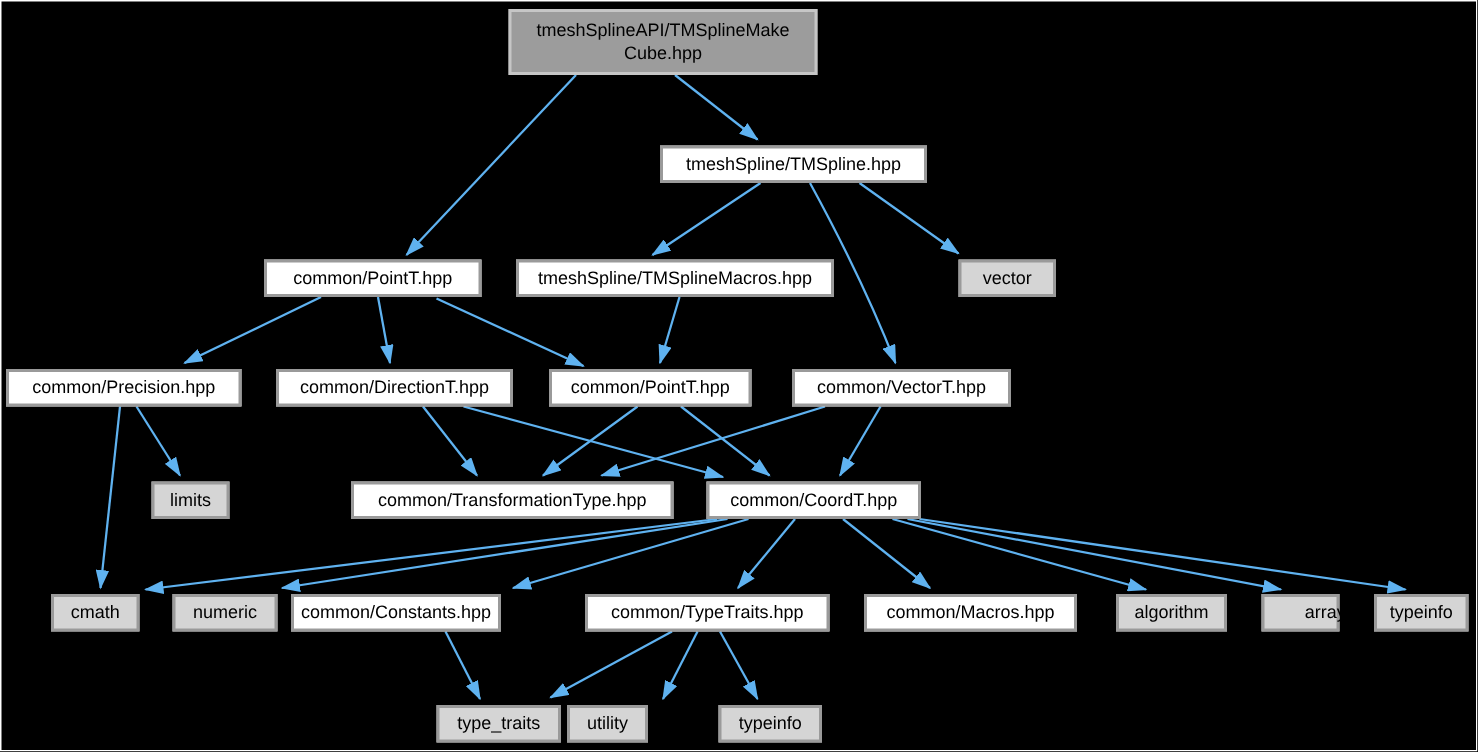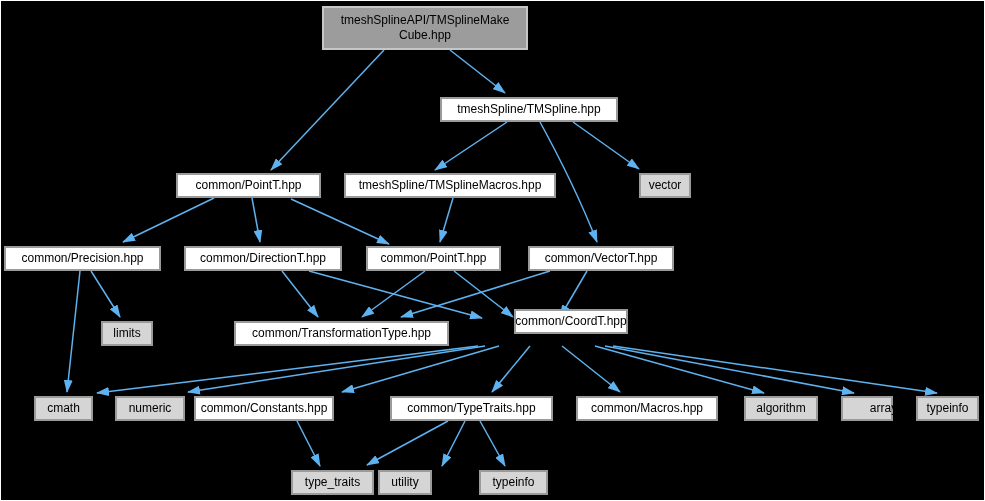--- a/index.html
+++ b/index.html
@@ -79,33 +79,33 @@
       <path d="M561,345 L619,391" class="edge" marker-end="url(#arrowhead)"></path>
       <path d="M594,345 L763,392" class="edge" marker-end="url(#arrowhead)"></path>
       <path d="M604,345 L853,392" class="edge" marker-end="url(#arrowhead)"></path>
       <path d="M612,345 L936,392" class="edge" marker-end="url(#arrowhead)"></path>
       <path d="M296,420 L319,465" class="edge" marker-end="url(#arrowhead)"></path>
       <path d="M447,420 L366,464" class="edge" marker-end="url(#arrowhead)"></path>
       <path d="M464,420 L441,465" class="edge" marker-end="url(#arrowhead)"></path>
       <path d="M479,420 L504,465" class="edge" marker-end="url(#arrowhead)"></path>
     </svg>
   <div id="nodes">
-      <div class="node main" style="left: 321px; top: 5px; width: 206px; height: 44px;">tmeshSplineAPI/TMSplineMake
+      <div class="node main" style="left: 338px; top: 5px; width: 206px; height: 44px;">tmeshSplineAPI/TMSplineMake
 Cube.hpp</div>
       <div class="node header" style="left: 439px; top: 96px; width: 178px; height: 25px;">tmeshSpline/TMSpline.hpp</div>
       <div class="node header" style="left: 175px; top: 172px; width: 145px; height: 25px;">common/PointT.hpp</div>
       <div class="node header" style="left: 343px; top: 172px; width: 212px; height: 25px;">tmeshSpline/TMSplineMacros.hpp</div>
-      <div class="node system" style="left: 638px; top: 172px; width: 52px; height: 25px;">vector</div>
+      <div class="node system" style="left: 638px; top: 172px; width: 65px; height: 25px;">vector</div>
       <div class="node header" style="left: 3px; top: 245px; width: 157px; height: 25px;">common/Precision.hpp</div>
       <div class="node header" style="left: 183px; top: 245px; width: 158px; height: 25px;">common/DirectionT.hpp</div>
       <div class="node header" style="left: 365px; top: 245px; width: 135px; height: 25px;">common/PointT.hpp</div>
       <div class="node header" style="left: 527px; top: 245px; width: 146px; height: 25px;">common/VectorT.hpp</div>
       <div class="node system" style="left: 100px; top: 320px; width: 52px; height: 25px;">limits</div>
       <div class="node header" style="left: 233px; top: 320px; width: 215px; height: 25px;">common/TransformationType.hpp</div>
-      <div class="node header" style="left: 470px; top: 308px; width: 114px; height: 25px; margin-left: 43px;">common/CoordT.hpp</div>
+      <div class="node header" style="left: 470px; top: 320px; width: 143px; height: 25px;">common/CoordT.hpp</div>
       <div class="node system" style="left: 33px; top: 395px; width: 59px; height: 25px;">cmath</div>
       <div class="node system" style="left: 114px; top: 395px; width: 70px; height: 25px;">numeric</div>
       <div class="node header" style="left: 193px; top: 395px; width: 140px; height: 25px;">common/Constants.hpp</div>
       <div class="node header" style="left: 389px; top: 395px; width: 163px; height: 25px;">common/TypeTraits.hpp</div>
       <div class="node header" style="left: 575px; top: 395px; width: 142px; height: 25px;">common/Macros.hpp</div>
       <div class="node system" style="left: 743px; top: 395px; width: 74px; height: 25px;">algorithm</div>
       <div class="node system" style="left: 840px; top: 395px; width: 52px; height: 25px; padding-left: 37px;">array</div>
       <div class="node system" style="left: 915px; top: 395px; width: 63px; height: 25px;">typeinfo</div>
       <div class="node system" style="left: 290px; top: 469px; width: 83px; height: 25px;">type_traits</div>
       <div class="node system" style="left: 377px; top: 469px; width: 54px; height: 25px;">utility</div>

